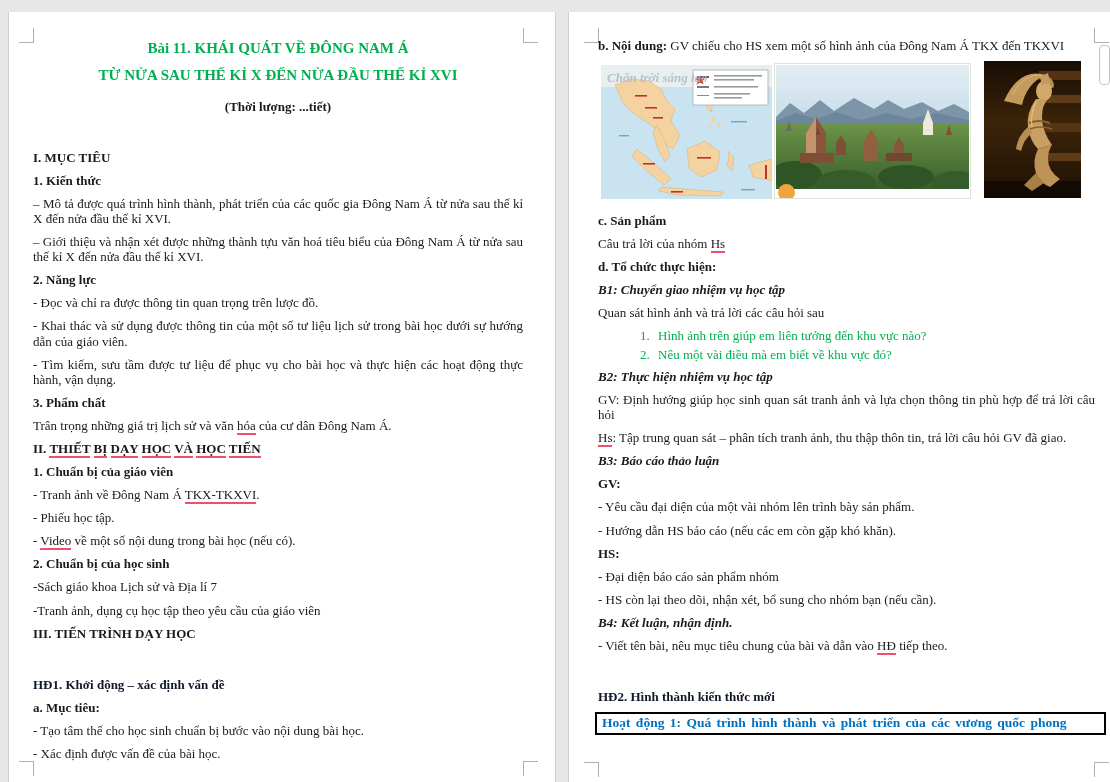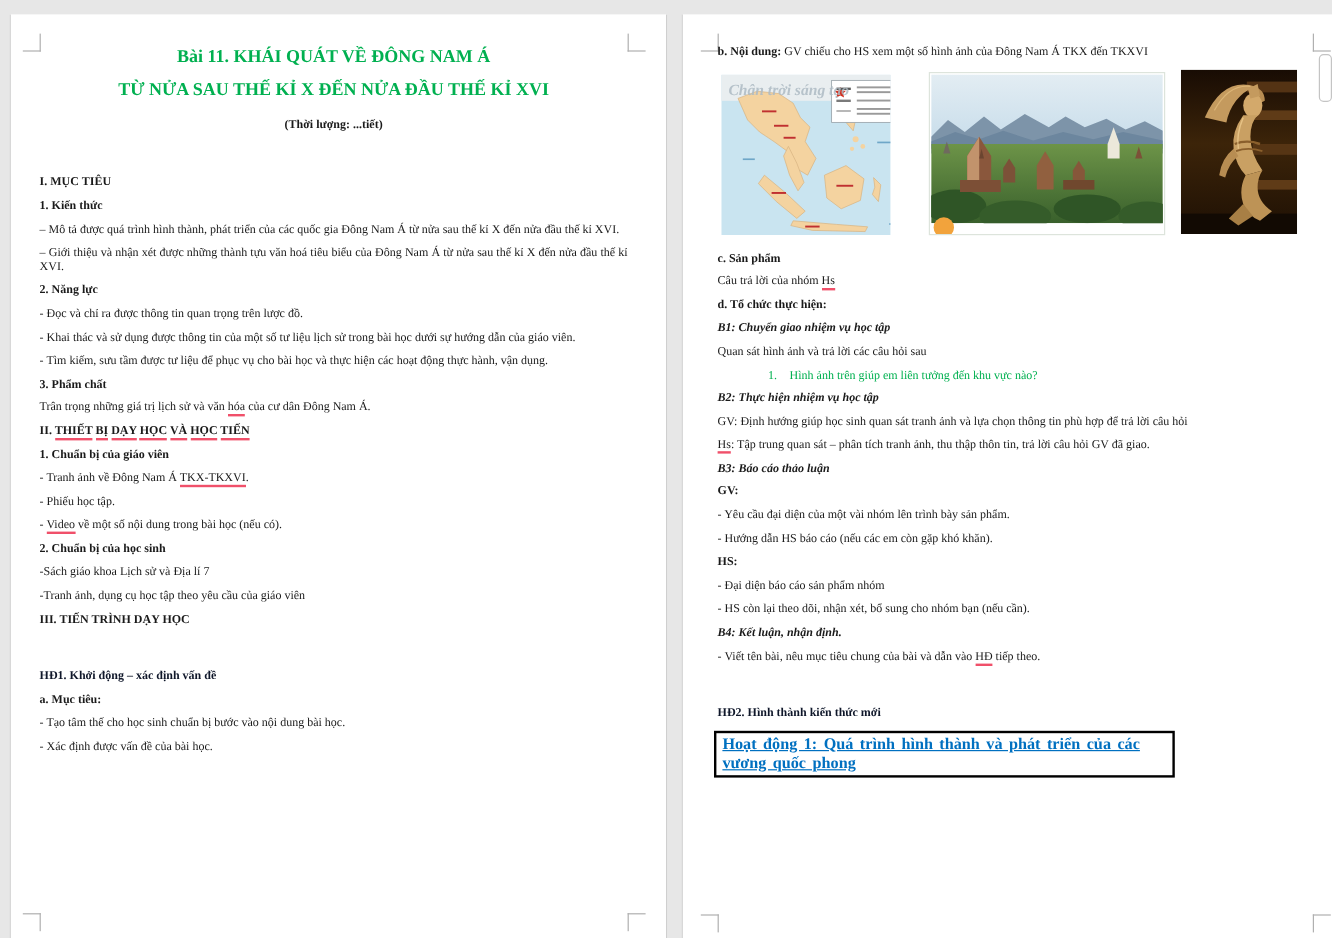--- a/index.html
+++ b/index.html
@@ -4,21 +4,21 @@
 <style>
   html,body{margin:0;padding:0;}
   body{font-family:"Liberation Serif","DejaVu Serif",serif;}
   .canvas{position:relative;width:1110px;height:782px;background:#e7e7e7;overflow:hidden;}
   .page{position:absolute;top:12px;background:#ffffff;}
   .page-left{left:8px;width:546px;height:774px;border-left:1px solid #cfcfcf;border-right:1px solid #cfcfcf;border-bottom:1px solid #bfbfbf;}
   .page-right{left:568px;width:542px;height:782px;border-left:1px solid #cfcfcf;}
   .inner{position:relative;height:100%;box-sizing:border-box;}
   .page-left .inner{padding:26px 32px 0 24px;}
   .page-right .inner{padding:26px 16px 0 29px;}
-  p{margin:0 0 8px;font-size:10px;line-height:1.16;color:#1a1a1a;}
+  p{margin:0 0 8px;font-size:13px;line-height:1.16;color:#1a1a1a;}
   .b{font-weight:bold;}
   .bi{font-weight:bold;font-style:italic;}
   .jt{text-align:justify;}
   .ctr{text-align:center;}
   .title{color:#00b050;font-weight:bold;font-size:15px;}
   .t1{margin:2px 0 10px;}
   .t2{margin:0 0 14px;}
   .dur{font-weight:bold;margin:0 0 36px;}
   .red{color:#0f172a;margin-top:36px;}
   .sq{border-bottom:2px solid #f0506a;}
@@ -27,26 +27,26 @@
   .qnum{display:inline-block;width:18px;}
   
   .cm{position:absolute;width:14px;height:14px;}
   .cm.tl{border-right:1px solid #b0b0b0;border-bottom:1px solid #b0b0b0;}
   .cm.tr{border-left:1px solid #b0b0b0;border-bottom:1px solid #b0b0b0;}
   .cm.bl{border-right:1px solid #b0b0b0;border-top:1px solid #b0b0b0;}
   .cm.br{border-left:1px solid #b0b0b0;border-top:1px solid #b0b0b0;}
   
   .imgrow{position:relative;height:140px;margin:2px 0 12px;}
   .imgbox{position:absolute;overflow:hidden;}
-  .map{left:3px;top:4px;width:141px;height:134px;}
+  .map{left:3px;top:4px;width:171px;height:134px;}
   .bagan{left:176px;top:2px;width:197px;height:136px;background:#fff;border:1px solid #dde4dc;box-sizing:border-box;}
   .statue{left:386px;top:0px;width:97px;height:137px;}
   .orange-dot{position:absolute;left:3px;bottom:-3px;width:17px;height:17px;border-radius:50%;background:#f2a33c;}
   
-  .actbox{margin-left:-3px;width:384px;border:2px solid #000;box-sizing:border-box;padding:1px 5px 2px;color:#0070c0;font-weight:bold;font-size:13.5px;word-spacing:2px;text-decoration:underline;}
+  .actbox{margin-left:-3px;width:511px;border:2px solid #000;box-sizing:border-box;padding:1px 5px 2px;color:#0070c0;font-weight:bold;font-size:13.5px;word-spacing:2px;}
   
   .sb-thumb{position:absolute;left:1099px;top:45px;width:9px;height:38px;background:#fff;border:1px solid #c4c4c4;border-radius:4px;}
 </style>
 </head>
 <body>
 
 <div class="canvas">
 
   <div class="page page-left">
     <div class="cm tl" style="left:10px;top:16px;"></div>
@@ -228,20 +228,21 @@
         </div>
       </div>
 
       <p class="b">c. Sản phẩm</p>
       <p><span>Câu trả lời của nhóm </span><span class="sq">Hs</span></p>
       <p class="b">d. Tổ chức thực hiện:</p>
       <p class="bi">B1: Chuyển giao nhiệm vụ học tập</p>
       <p>Quan sát hình ảnh và trả lời các câu hỏi sau</p>
       <div class="qlist">
         <p><span class="qnum">1.</span><span>Hình ảnh trên giúp em liên tưởng đến khu vực nào?</span></p>
+        <p><span class="qnum">2.</span><span>Nêu một vài điều mà em biết về khu vực đó?</span></p>
       </div>
       <p class="bi">B2: Thực hiện nhiệm vụ học tập</p>
       <p class="jt">GV: Định hướng giúp học sinh quan sát tranh ảnh và lựa chọn thông tin phù hợp để trả lời câu hỏi</p>
       <p><span class="sq">Hs</span><span>: Tập trung quan sát – phân tích tranh ảnh, thu thập thôn tin, trả lời câu hỏi GV đã giao.</span></p>
       <p class="bi">B3: Báo cáo thảo luận</p>
       <p class="b">GV:</p>
       <p>- Yêu cầu đại diện của một vài nhóm lên trình bày sản phẩm.</p>
       <p>- Hướng dẫn HS báo cáo (nếu các em còn gặp khó khăn).</p>
       <p class="b">HS:</p>
       <p>- Đại diện báo cáo sản phẩm nhóm</p>

